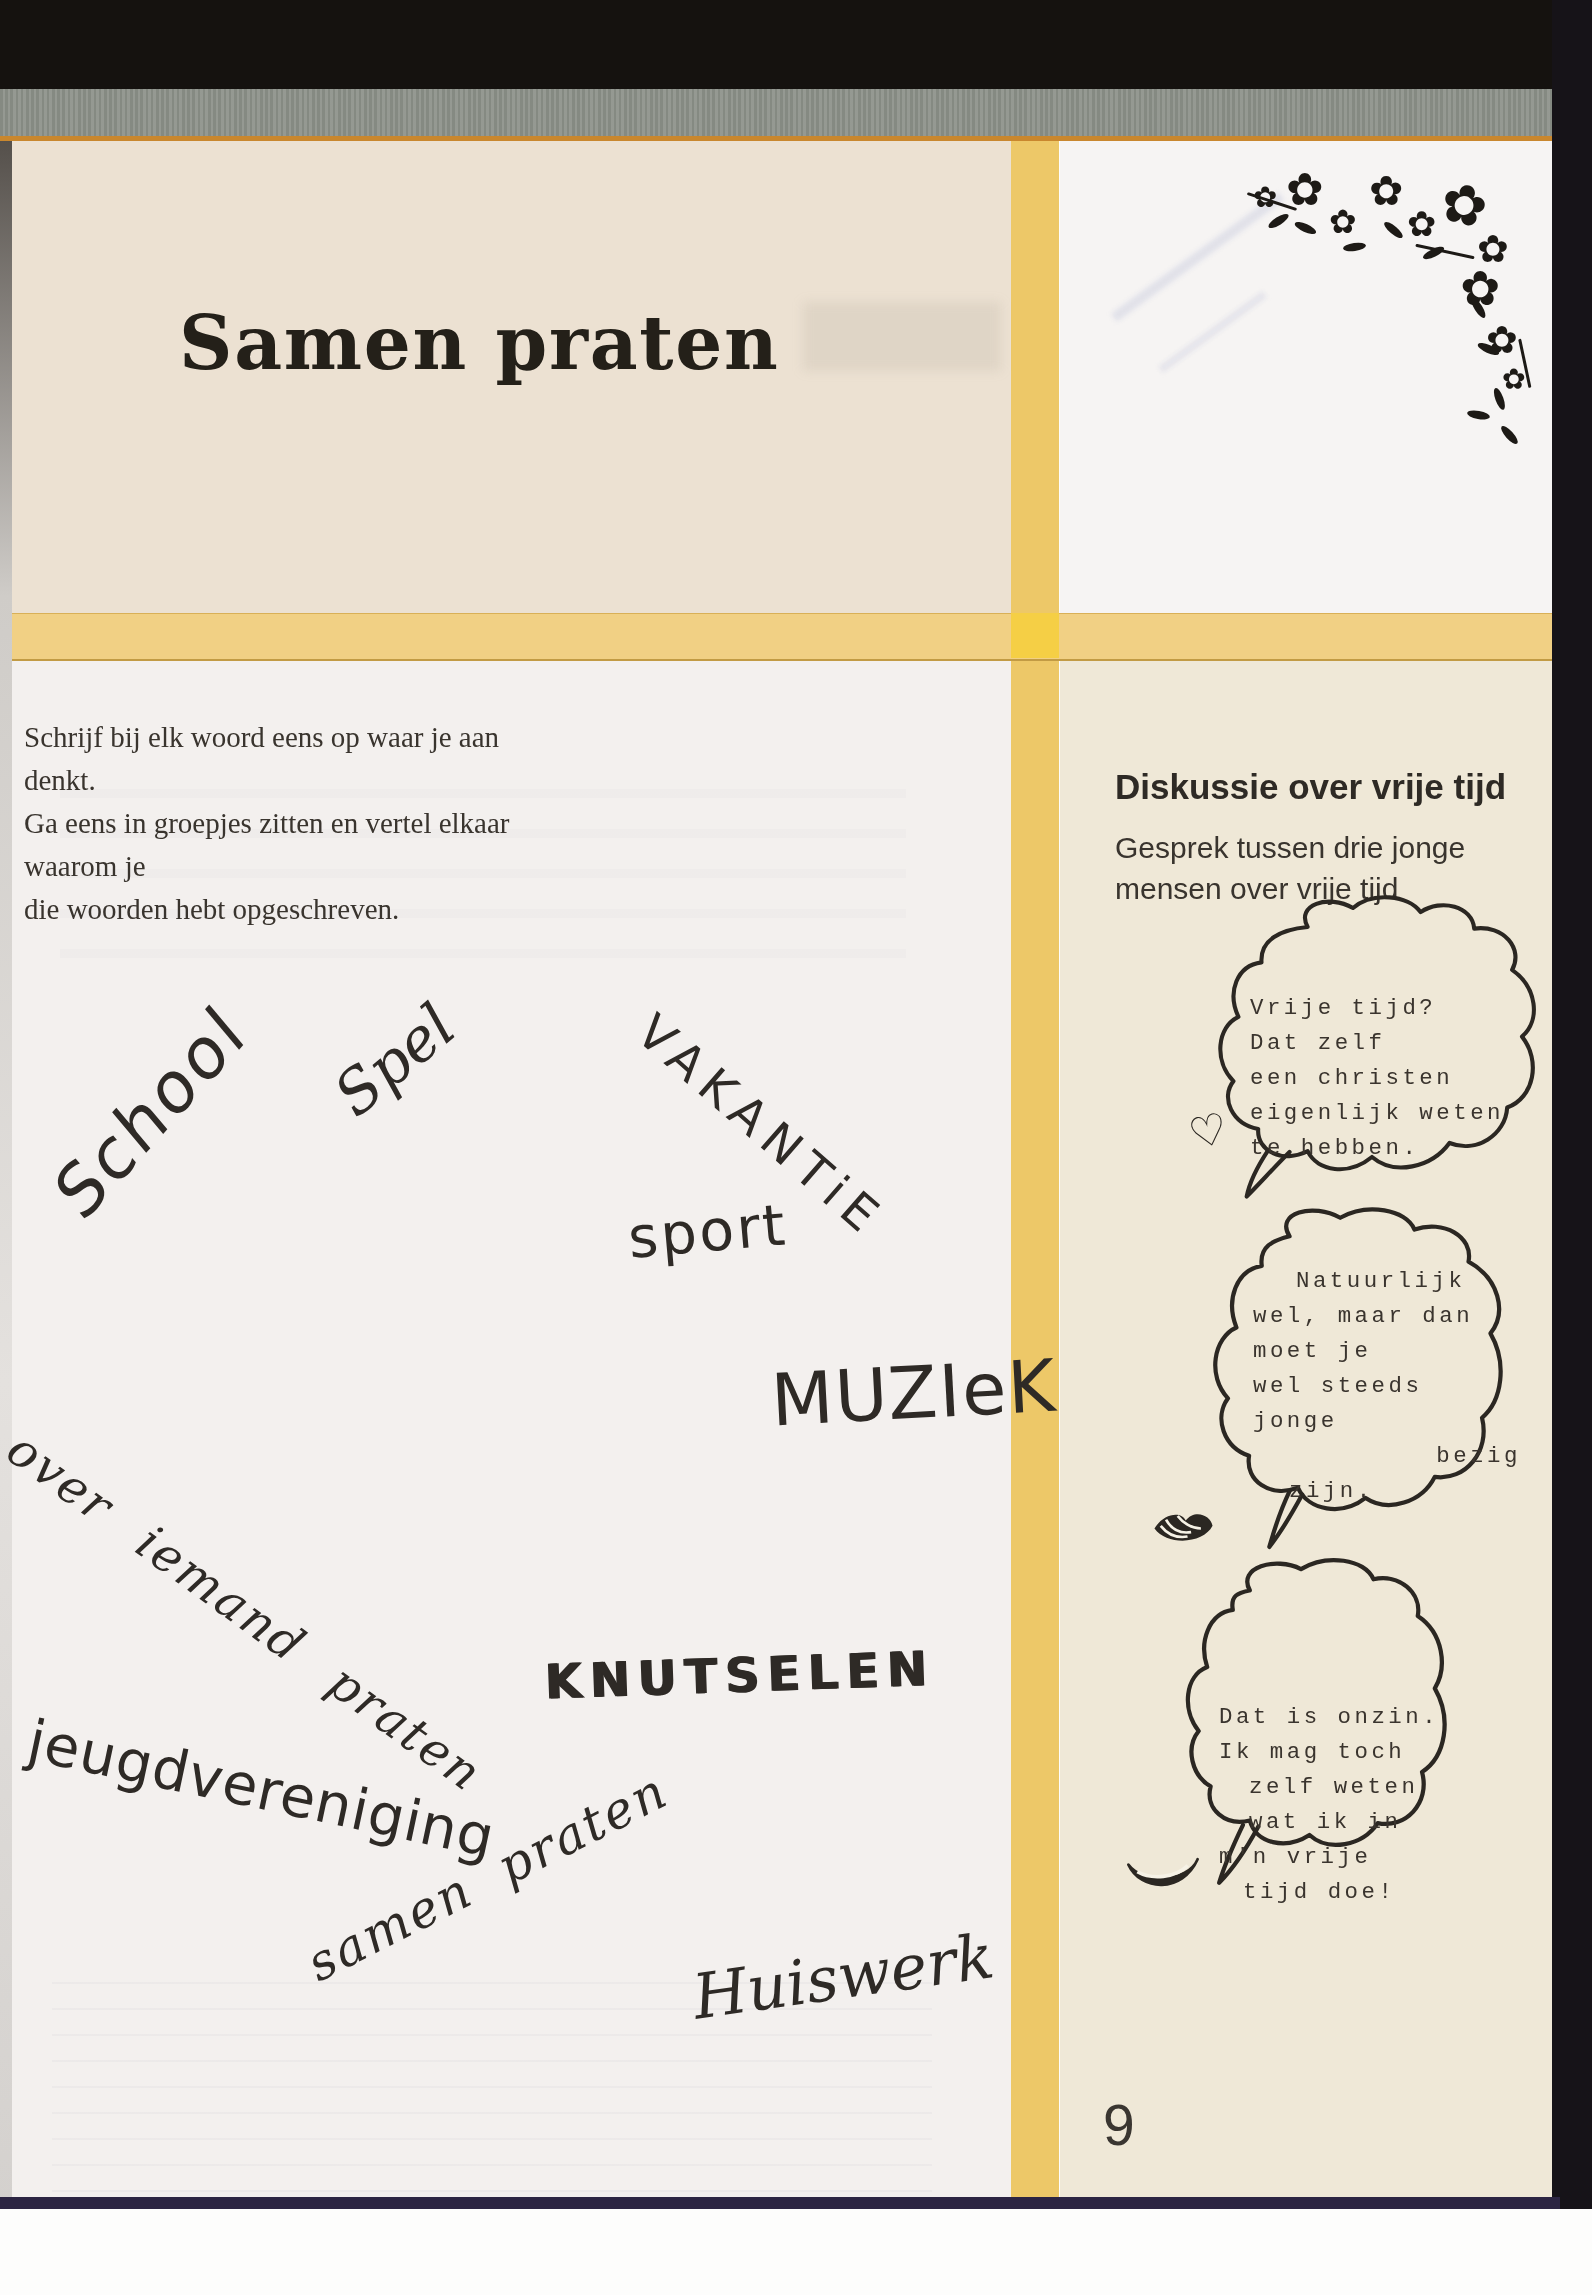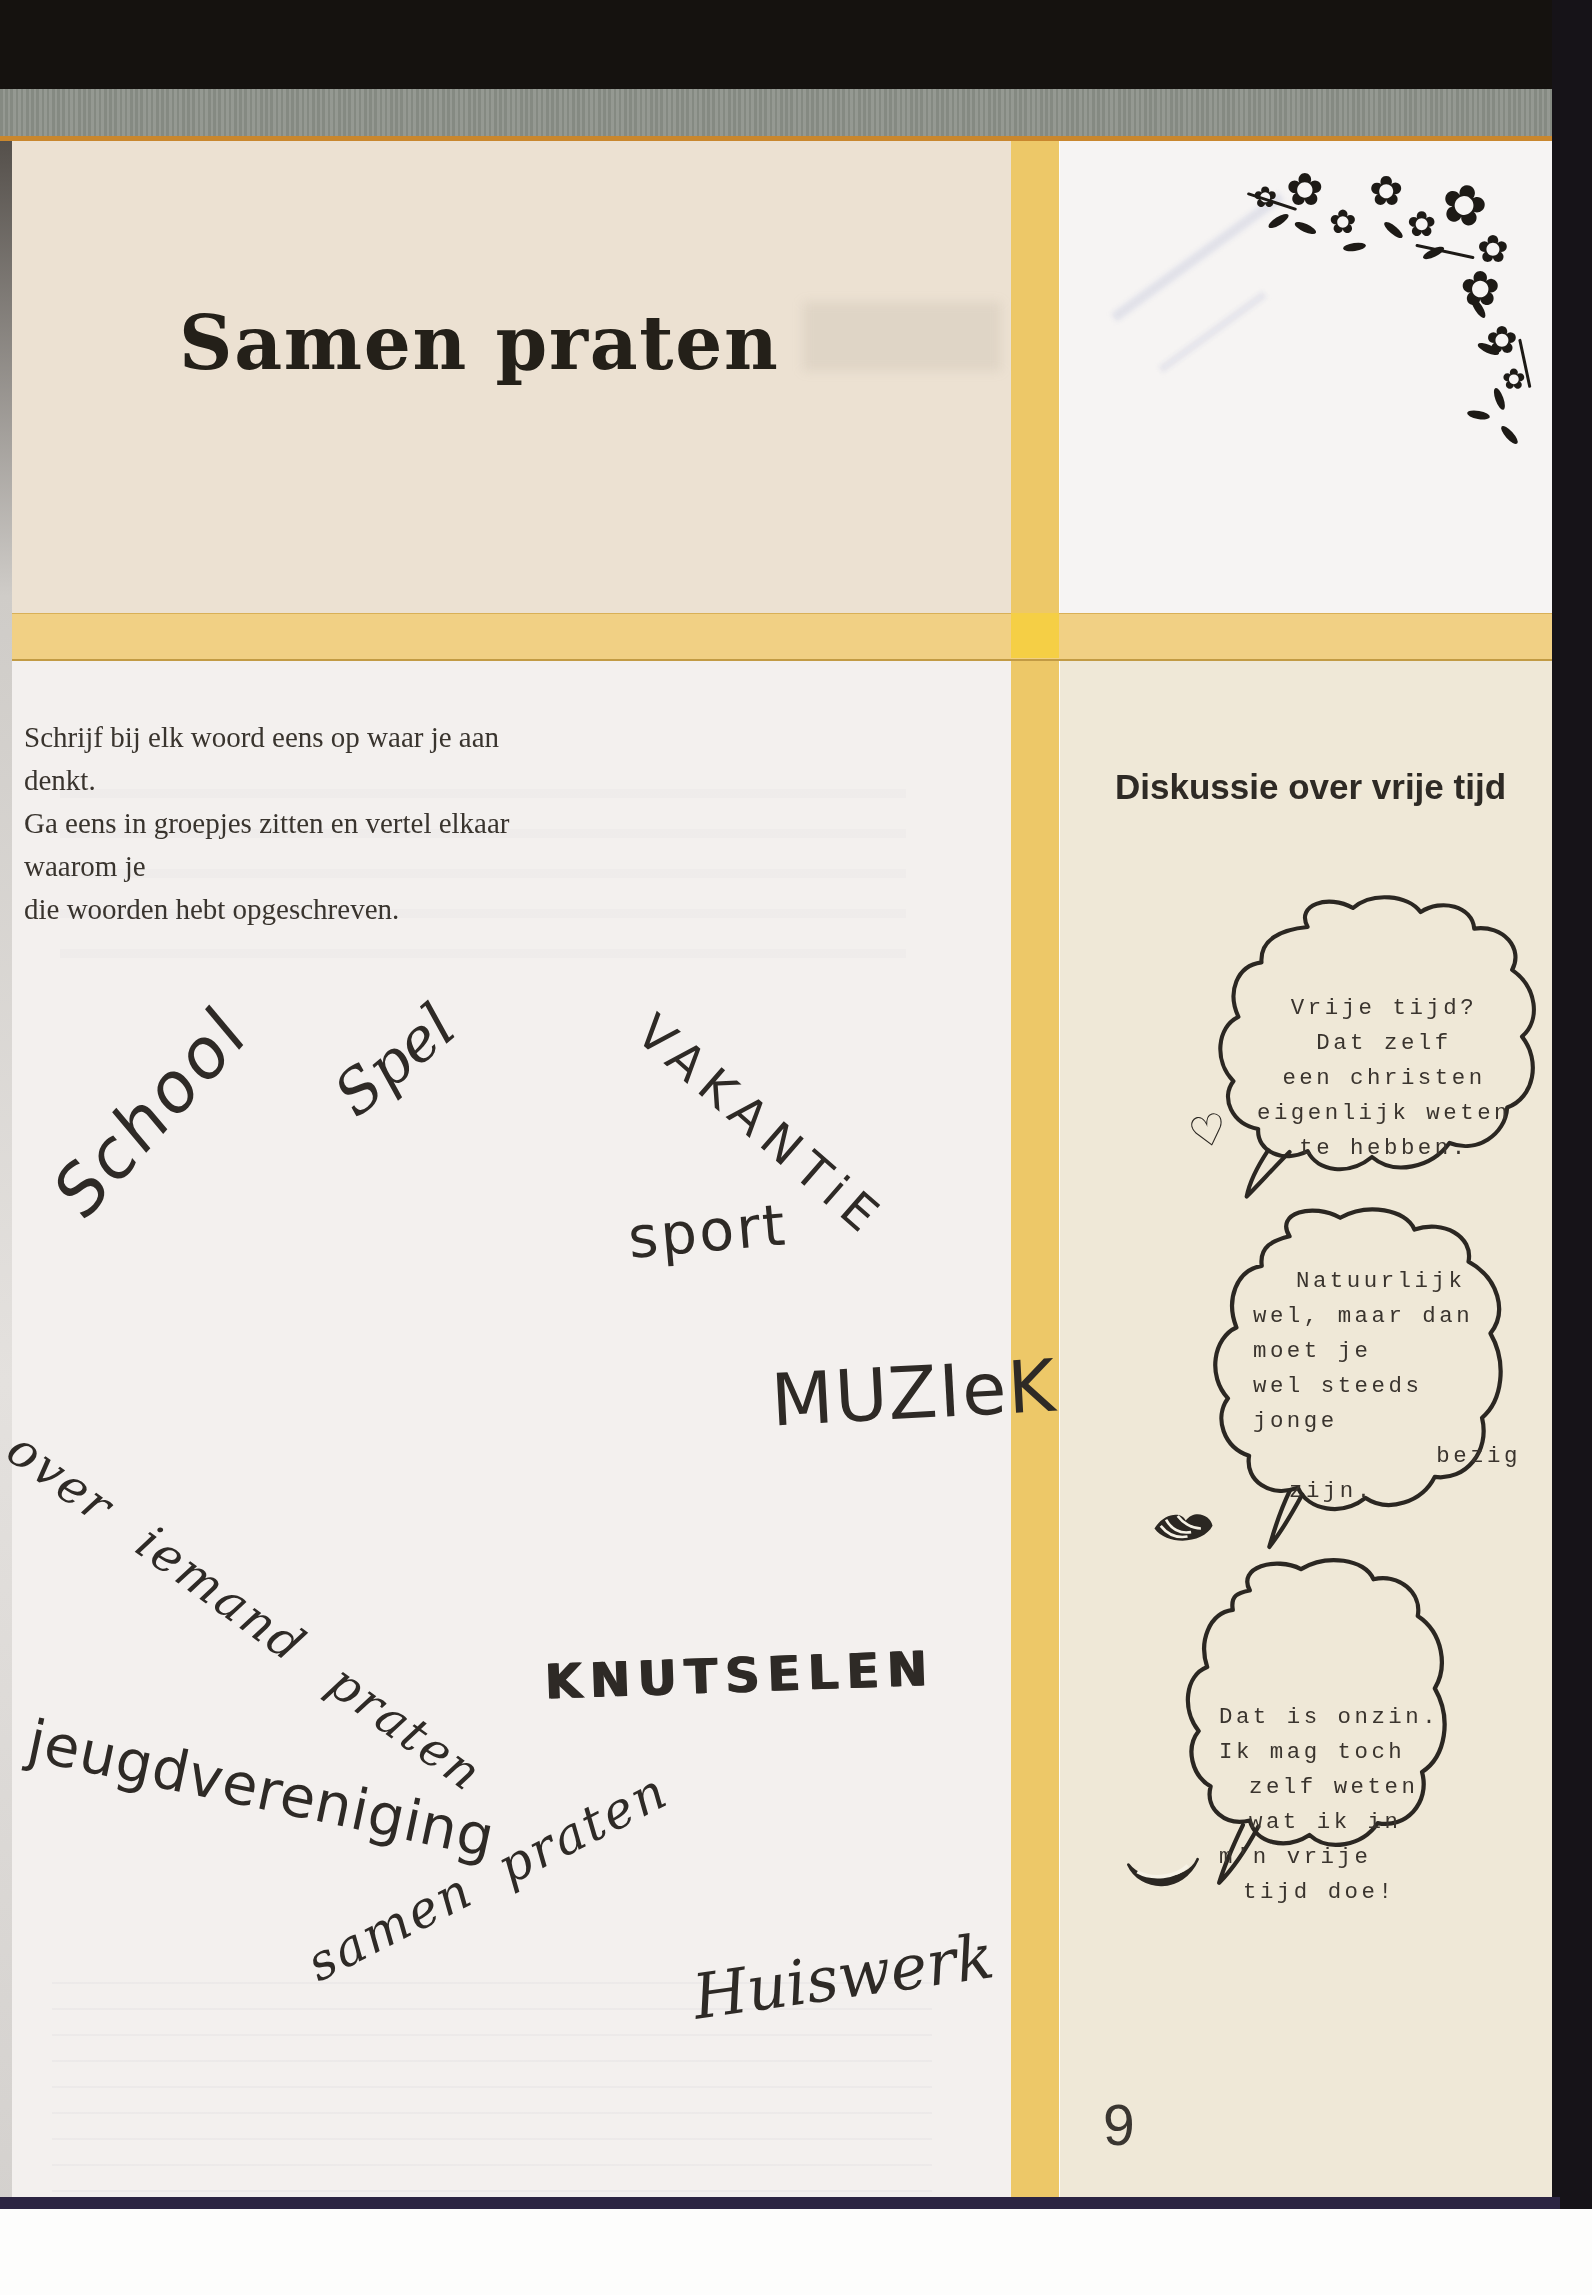--- a/index.html
+++ b/index.html
@@ -72,21 +72,21 @@
       word-spacing:17.3px;letter-spacing:2.6px;transform:rotate(-27deg);transform-origin:0 100%;}
   .w-huiswerk{left:692px;top:1940px;font-family:"DejaVu Serif",serif;font-style:italic;font-size:62px;
       transform:rotate(-8deg);}
 
   
   .bubble-svg{position:absolute;}
   .bubble-svg path{fill:none;stroke:#2b2722;stroke-width:5;stroke-linejoin:round;stroke-linecap:round;}
   .btxt{position:absolute;font-family:"Liberation Mono",monospace;font-size:22.4px;letter-spacing:3.5px;
       color:#3a342e;line-height:35px;}
   .btxt span{display:block;}
-  .t1{left:1250px;top:991px;width:268px;text-align:center;}
+  .t1{left:1250px;top:991px;width:268px;text-align:left;}
   .t2{left:1253px;top:1264px;width:268px;}
   .t2 .i50{padding-left:43px;} .t2 .i30{padding-left:26px;text-align:right;} .t2 .i42{padding-left:36px;}
   .t3{left:1219px;top:1700px;width:276px;}
   .t3 .i35{padding-left:30px;} .t3 .i28{padding-left:24px;}
   .mouth-heart{position:absolute;left:1189px;top:1106px;font-size:43px;color:#2b2722;
       transform:rotate(-14deg);font-family:"DejaVu Sans",sans-serif;}
   .mouth-svg{position:absolute;}
 
   
   .flower{position:absolute;color:#1d1a16;font-family:"DejaVu Sans",sans-serif;line-height:1;}
@@ -121,20 +121,21 @@
 
   <div class="page-title">Samen praten</div>
 
   <div class="intro">
     <div>Schrijf bij elk woord eens op waar je aan denkt.</div>
     <div>Ga eens in groepjes zitten en vertel elkaar waarom je</div>
     <div>die woorden hebt opgeschreven.</div>
   </div>
 
   <div class="sb-heading">Diskussie over vrije tijd</div>
+  <div class="sb-subheading">Gesprek tussen drie jonge mensen over vrije tijd</div>
 
   <div class="hw w-school">School</div>
   <div class="hw w-spel">Spel</div>
   <div class="hw w-vakantie">VAKANTiE</div>
   <div class="hw w-sport">sport</div>
   <div class="hw w-muziek">MUZIeK</div>
   <div class="hw w-over">over iemand praten</div>
   <div class="hw w-knutselen">KNUTSELEN</div>
   <div class="hw w-jeugd">jeugdvereniging</div>
   <div class="hw w-samen">samen praten</div>

